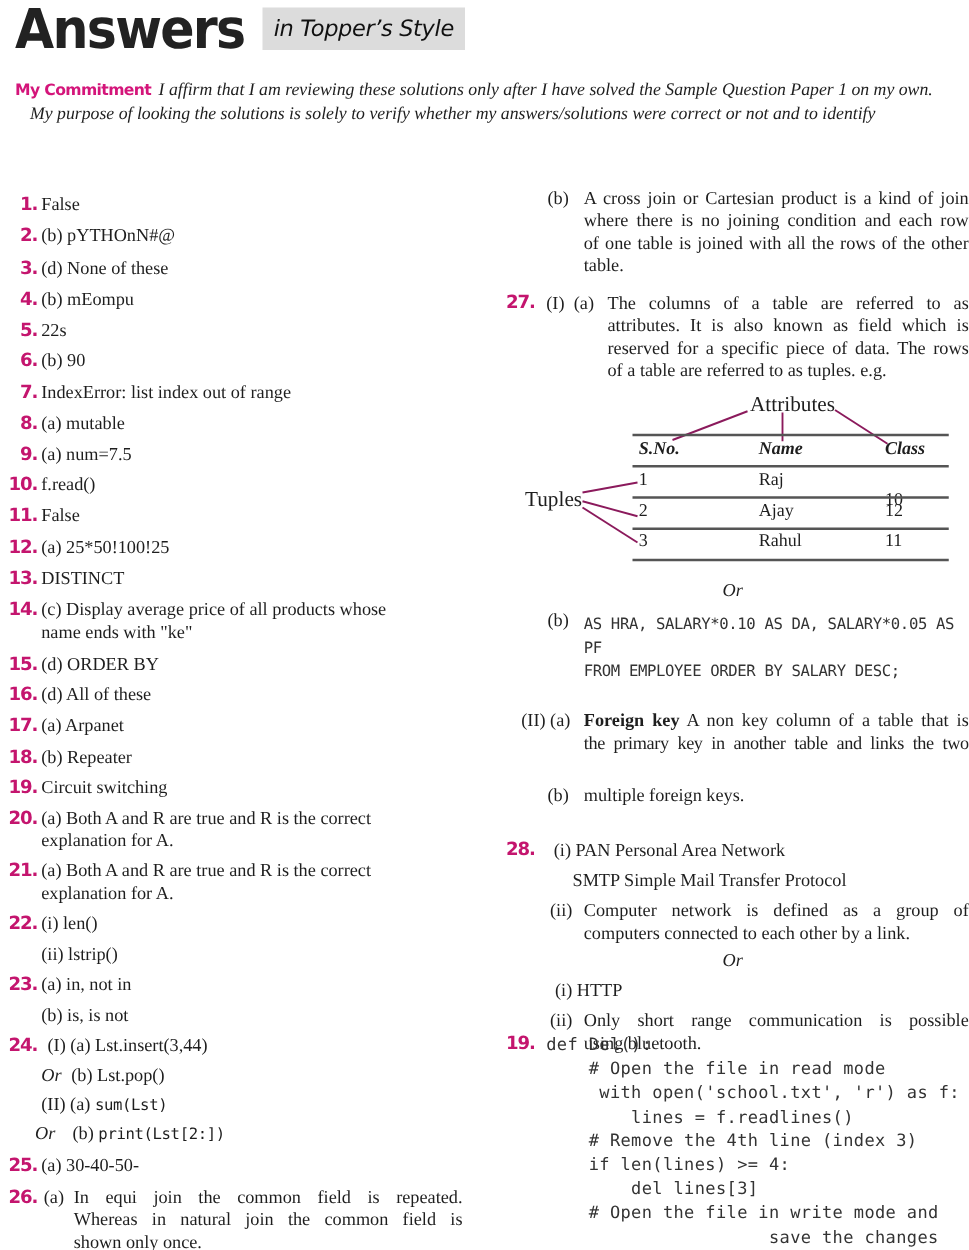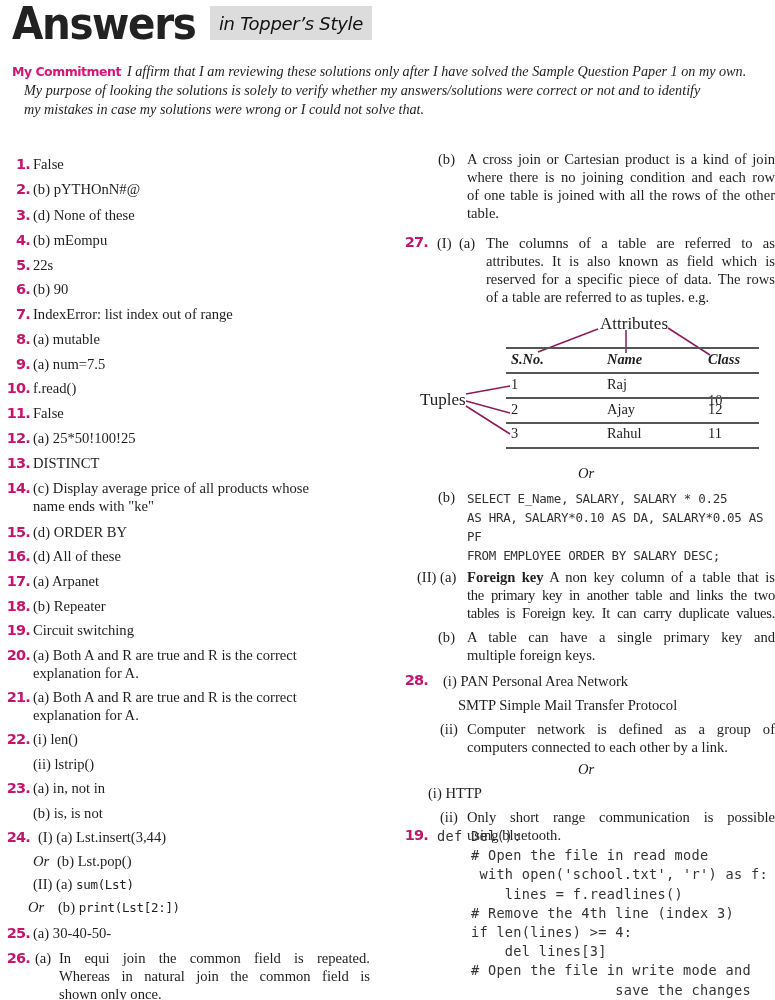--- a/index.html
+++ b/index.html
@@ -41,21 +41,20 @@
 <div class="header">
   <div class="title">Answers</div>
 </div>
 <div class="subtitle-box">
   <span class="subtitle">in Topper’s Style</span>
 </div>
 
 <div class="commitment">
   <span class="commit-line first"><span class="commit-label">My Commitment</span><span>I affirm that I am reviewing these solutions only after I have solved the Sample Question Paper 1 on my own.</span></span>
   <span class="commit-line">My purpose of looking the solutions is solely to verify whether my answers/solutions were correct or not and to identify</span>
-  <span class="commit-line">my mistakes in case my solutions were wrong or I could not solve that.</span>
 </div>
 
 <div class="col col-left">
 
   <div class="q" style="top:6px">
     <span class="qn" style="left:8px;width:22px">1.</span>
     <span class="qt" style="left:33px;top:-1px">False</span>
   </div>
   <div class="q" style="top:31px">
     <span class="qn" style="left:8px;width:22px">2.</span>
@@ -230,53 +229,50 @@
     <span class="tbl-cell" style="left:207px;top:115px">Rahul</span>
     <span class="tbl-cell" style="left:308px;top:115px">11</span>
     <div class="tbl-line" style="top:137px"></div>
   </div>
 
   <span class="qt ital" style="left:178px;top:314px">Or</span>
 
   <div class="q" style="top:338px">
     <span class="qt" style="left:38px;top:0">(b)</span>
     <div class="qt mono" style="left:67px;top:1px;line-height:19px;color:#333">
-      <div>SELECT E_Name, SALARY, SALARY * 0.25</div>
       <div>AS HRA, SALARY*0.10 AS DA, SALARY*0.05 AS PF</div>
       <div>FROM EMPLOYEE ORDER BY SALARY DESC;</div>
     </div>
   </div>
 
   <div class="q" style="top:418px">
     <span class="qt" style="left:17px;top:0">(II) (a)</span>
     <div class="qt" style="left:67px;top:0;width:308px">
       <div style="text-align:justify;text-align-last:justify"><span class="bold">Foreign key</span> <span>A non key column of a table that is</span></div>
       <div style="text-align:justify;text-align-last:justify;letter-spacing:-0.3px">the primary key in another table and links the two</div>
-      <div style="text-align:justify;text-align-last:justify;letter-spacing:-0.3px">tables is Foreign key. It can carry duplicate values.</div>
     </div>
   </div>
   <div class="q" style="top:478px">
     <span class="qt" style="left:38px;top:0">(b)</span>
     <div class="qt" style="left:67px;top:0;width:308px">
-      <div style="text-align:justify;text-align-last:justify">A table can have a single primary key and</div>
       <div>multiple foreign keys.</div>
     </div>
   </div>
 
   <div class="q" style="top:522px">
     <span class="qn" style="left:0;width:28px">28.</span>
     <span class="qt" style="left:43px;top:0">(i) PAN Personal Area Network</span>
     <span class="qt" style="left:58px;top:24px">SMTP Simple Mail Transfer Protocol</span>
     <span class="qt" style="left:40px;top:48px">(ii)</span>
     <div class="qt" style="left:67px;top:48px;width:308px">
       <div style="text-align:justify;text-align-last:justify">Computer network is defined as a group of</div>
       <div>computers connected to each other by a link.</div>
     </div>
     <span class="qt ital" style="left:178px;top:88px">Or</span>
-    <span class="qt" style="left:28px;top:112px">(i) HTTP</span>
+    <span class="qt" style="left:44px;top:112px">(i) HTTP</span>
     <span class="qt" style="left:40px;top:136px">(ii)</span>
     <div class="qt" style="left:67px;top:136px;width:308px">
       <div style="text-align:justify;text-align-last:justify">Only short range communication is possible</div>
       <div>using bluetooth.</div>
     </div>
   </div>
 
   <div class="q" style="top:677px">
     <span class="qn" style="left:0;width:28px">19.</span>
     <pre class="qt mono" style="left:37px;top:0;font-size:13.6px;line-height:19.2px;color:#333;letter-spacing:0.3px;white-space:pre"><span>def Del():</span>

